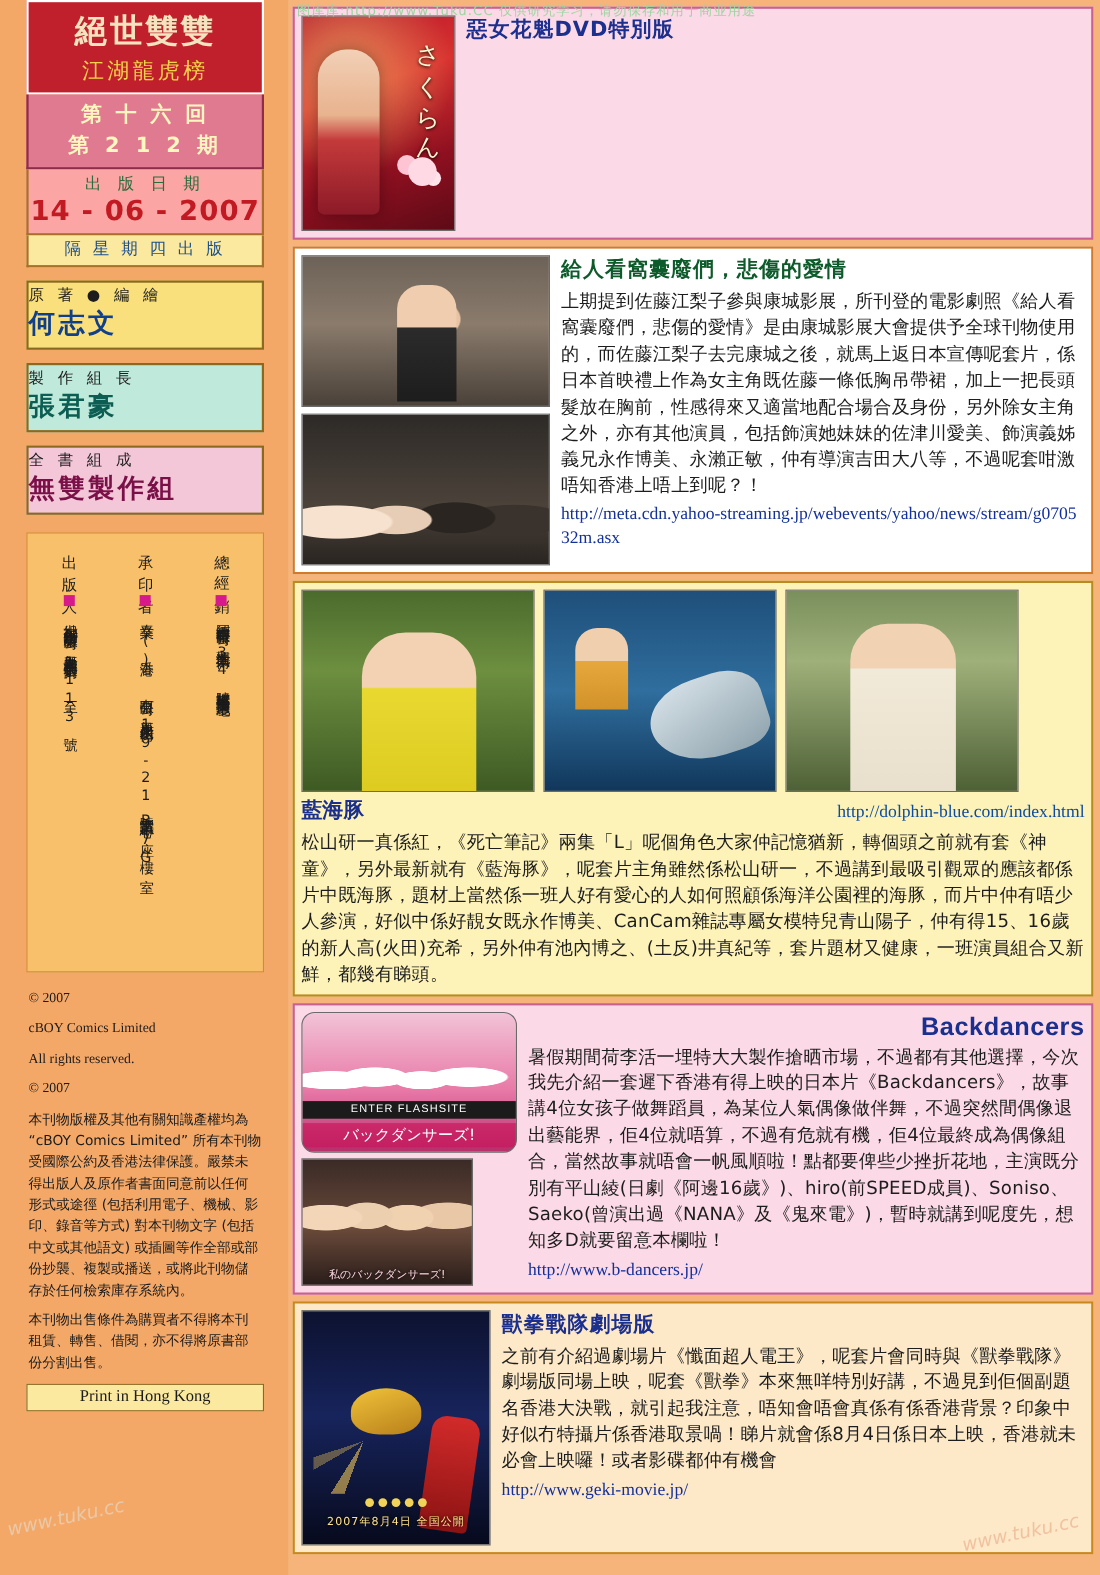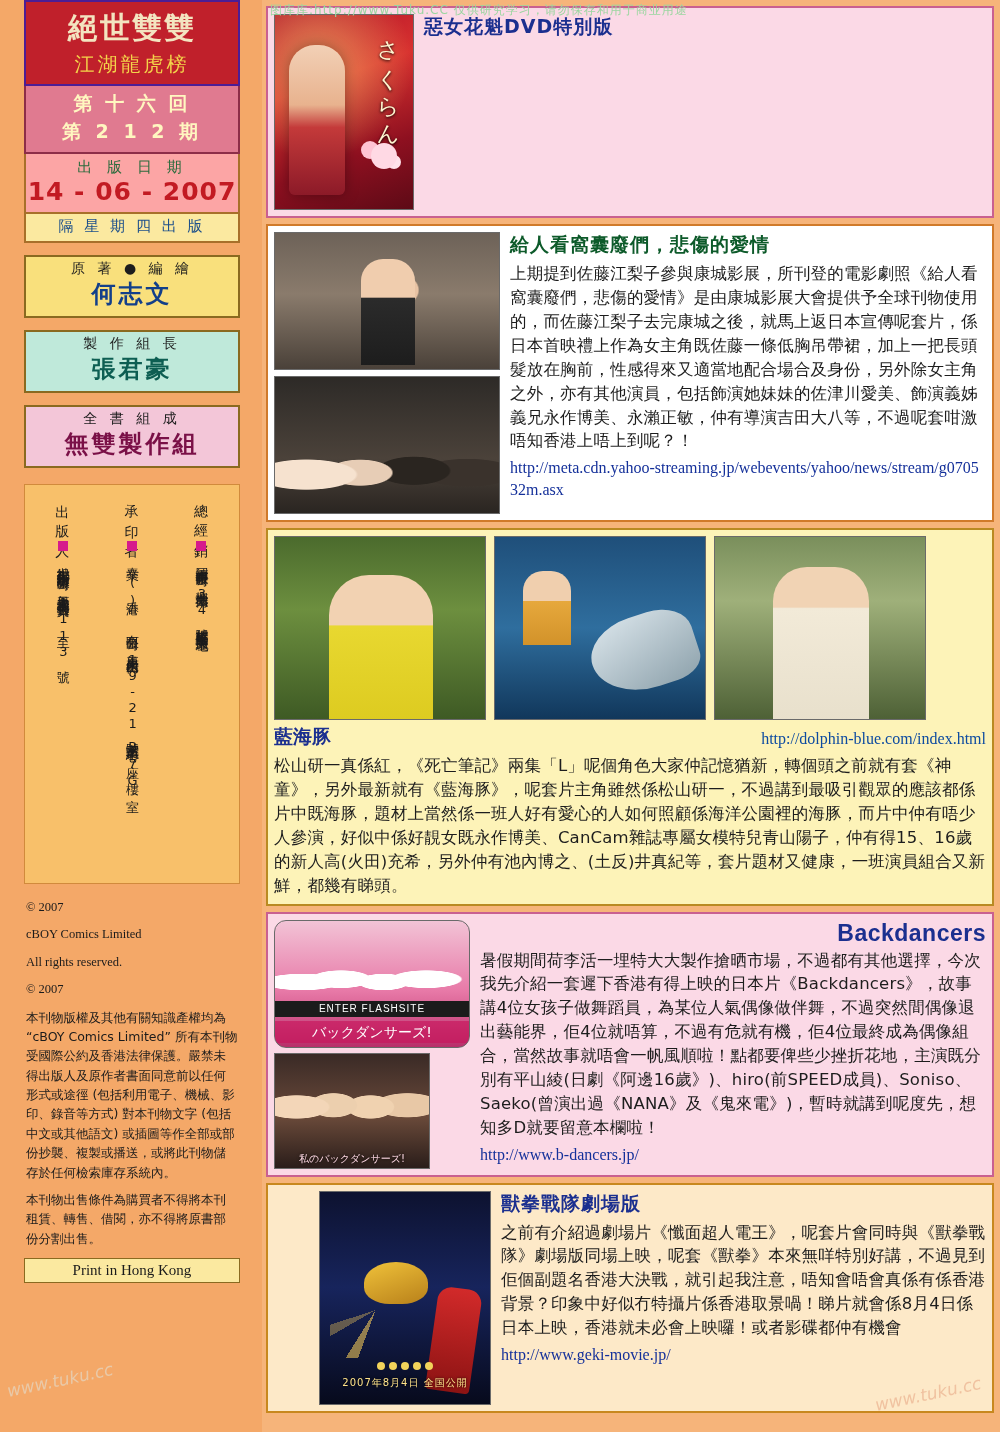--- a/index.html
+++ b/index.html
@@ -36,21 +36,21 @@
   #left {
     width:262px; flex:0 0 262px;
     background:#f4a868;
     position:relative;
     padding:0;
   }
   .lcol-inner { position:absolute; left:24px; top:0; width:216px; }
 
   .logo-box {
     background:#c0202b;
-    border:2px solid #4c1d95;
+    border:2px solid #ffffff;
     height:86px;
     padding-top:6px;
     text-align:center;
   }
   .logo-main {
     font-family:"DejaVu Serif", serif;
     color:#f3e4c0; font-size:30px; font-weight:bold; letter-spacing:2px;
   }
   .logo-sub {
     font-family:"DejaVu Serif", serif;
@@ -72,21 +72,20 @@
   .pub-label { color:#2b6b3d; font-size:15px; letter-spacing:5px; }
   .pub-date { color:#c21a22; font-size:25px; font-weight:bold; letter-spacing:1px; }
   .pub-freq {
     background:#fbe9a0;
     border:2px solid #a8702a; border-top:none;
     text-align:center; color:#1c4f8b; font-size:15px; letter-spacing:3px; padding:3px 0 5px;
   }
   .credit {
     margin-top:12px;
     border:2px solid #8a6a20;
-    text-align:center;
     padding:3px 0 6px;
   }
   .credit.c1 { background:#f9e07c; }
   .credit.c2 { background:#bfe9da; }
   .credit.c3 { background:#f3c6d8; }
   .credit-role { font-size:14px; color:#1d1d1d; letter-spacing:4px; }
   .credit-name { font-family:"DejaVu Serif", serif; font-size:24px; font-weight:bold; color:#123f8a; letter-spacing:3px; }
   .credit.c2 .credit-name { color:#0d5e52; }
   .credit.c3 .credit-name { color:#7a1047; }
 
@@ -275,21 +274,20 @@
   .bd-title {
     font-family:"Liberation Sans", sans-serif;
     font-size:23px; font-weight:bold; color:#1b2f8f; letter-spacing:.5px;
     margin:0 0 2px 0;
     text-align:right;
   }
 
   
   .poster5 { width:172px; flex:0 0 172px; height:214px;
     background:linear-gradient(180deg,#0d1230 0%,#17245c 45%,#070a1c 100%);
-    margin-left:45px;
   }
   .poster5 .ray{
     position:absolute; left:10px; top:46px; width:152px; height:120px;
     background:
       conic-gradient(from 200deg at 30% 60%, rgba(255,210,90,.55) 0 12deg, transparent 12deg 40deg,
                      rgba(255,210,90,.35) 40deg 52deg, transparent 52deg 90deg);
   }
   .poster5 .hero{
     position:absolute; right:14px; top:96px; width:44px; height:104px;
     background:linear-gradient(180deg,#d22a2a 0%,#8c1313 100%);

